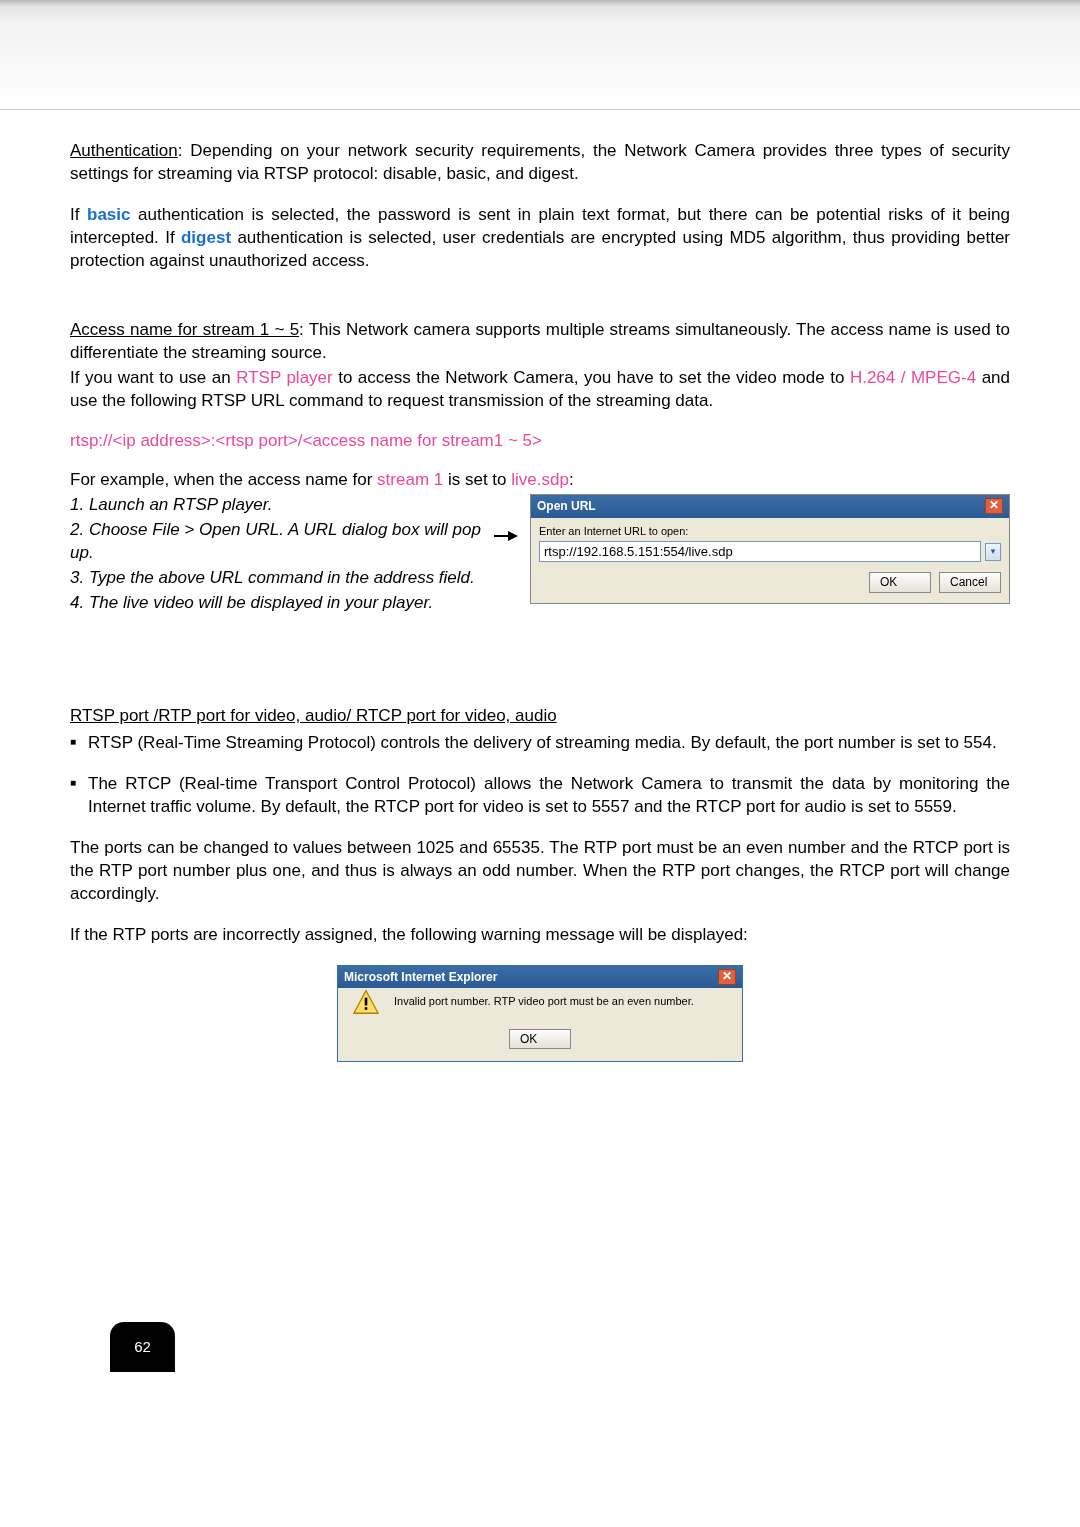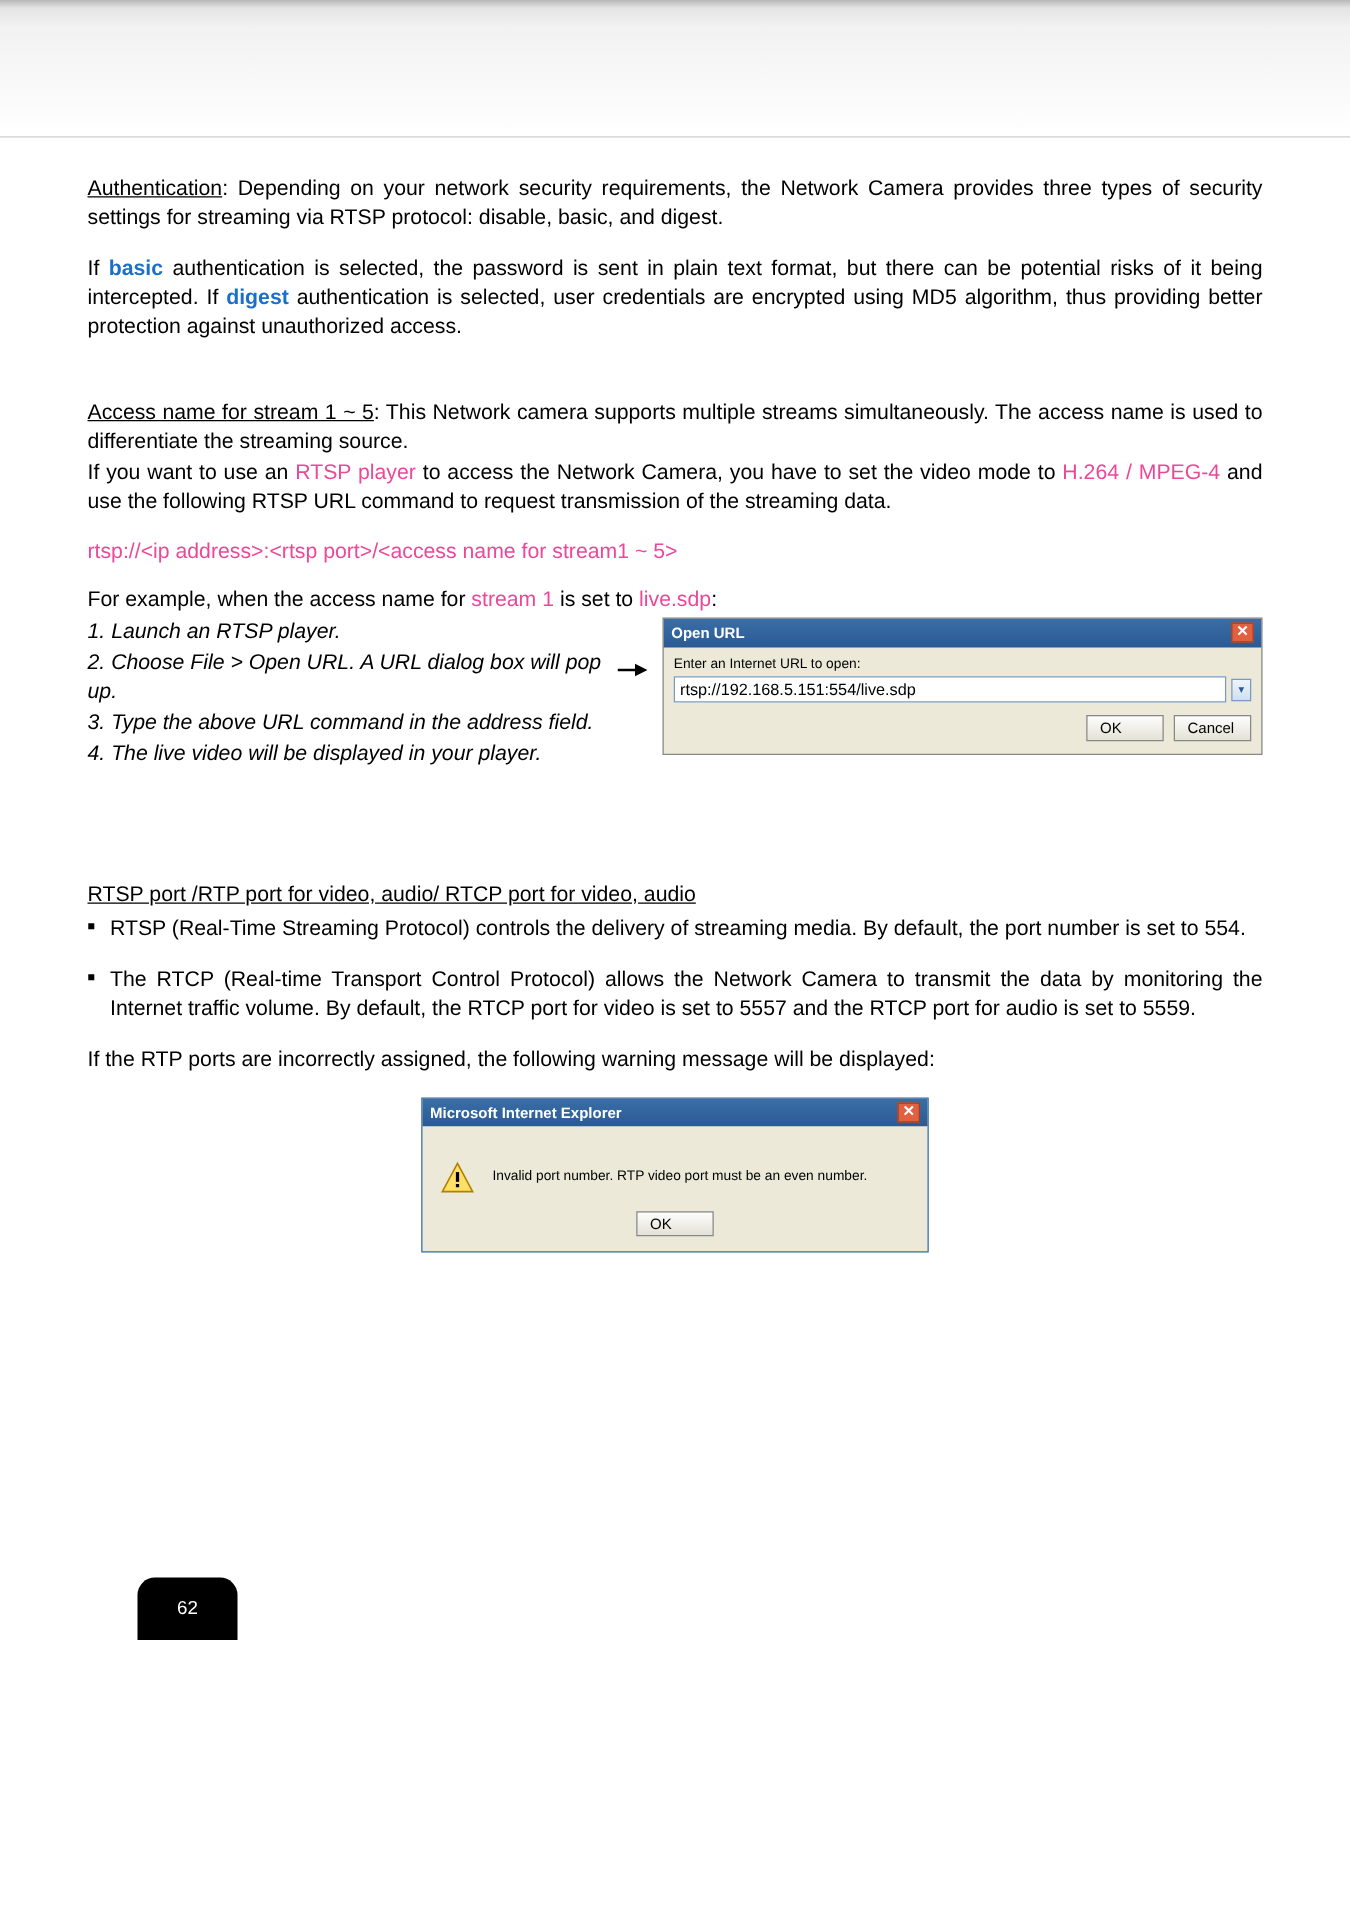--- a/index.html
+++ b/index.html
@@ -106,32 +106,32 @@
     background: #ece9d8;
     font-size: 12px;
   }
   .iedlg .titlebar {
     background: linear-gradient(to bottom, #3a6ea5, #2a5a95);
     color: #fff; font-weight: bold;
     padding: 3px 6px;
     display: flex; justify-content: space-between; align-items: center;
   }
   .iedlg .body {
-    padding: 28px 14px 12px 14px;
+    padding: 1px 14px 12px 14px;
   }
   .iedlg .msgrow { display: flex; align-items: center; gap: 14px; }
   .warn-icon {
     width: 28px; height: 26px; position: relative;
   }
   .warn-icon svg { width: 28px; height: 26px; }
   .iedlg .btnrow { display: flex; justify-content: center; margin-top: 14px; }
 
   .pagenum-tab {
     position: relative;
-    width: 80px; height: 50px;
+    width: 65px; height: 50px;
     background: #000;
     border-radius: 14px 14px 0 0;
     color: #fff;
     font-size: 15px;
     display: flex; align-items: center; justify-content: center;
     margin-left: 40px;
     margin-top: 260px;
   }
 </style>
 </head>
@@ -199,20 +199,21 @@
 
   <div style="height:30px"></div>
 
   <p class="u" style="margin-bottom:4px">RTSP port /RTP port for video, audio/ RTCP port for video, audio</p>
 
   <ul class="bullets">
     <li>RTSP (Real-Time Streaming Protocol) controls the delivery of streaming media. By default, the port number is set to 554.</li>
     <li>The RTCP (Real-time Transport Control Protocol) allows the Network Camera to transmit the data by monitoring the Internet traffic volume. By default, the RTCP port for video is set to 5557 and the RTCP port for audio is set to 5559.</li>
   </ul>
 
+  <p class="para">The ports can be changed to values between 1025 and 65535. The RTP port must be an even number and the RTCP port is the RTP port number plus one, and thus is always an odd number. When the RTP port changes, the RTCP port will change accordingly.</p>
 
   <p class="para">If the RTP ports are incorrectly assigned, the following warning message will be displayed:</p>
 
   <div class="iedlg">
     <div class="titlebar">
       <span>Microsoft Internet Explorer</span>
       <div class="closebox">✕</div>
     </div>
     <div class="body">
       <div class="msgrow">

